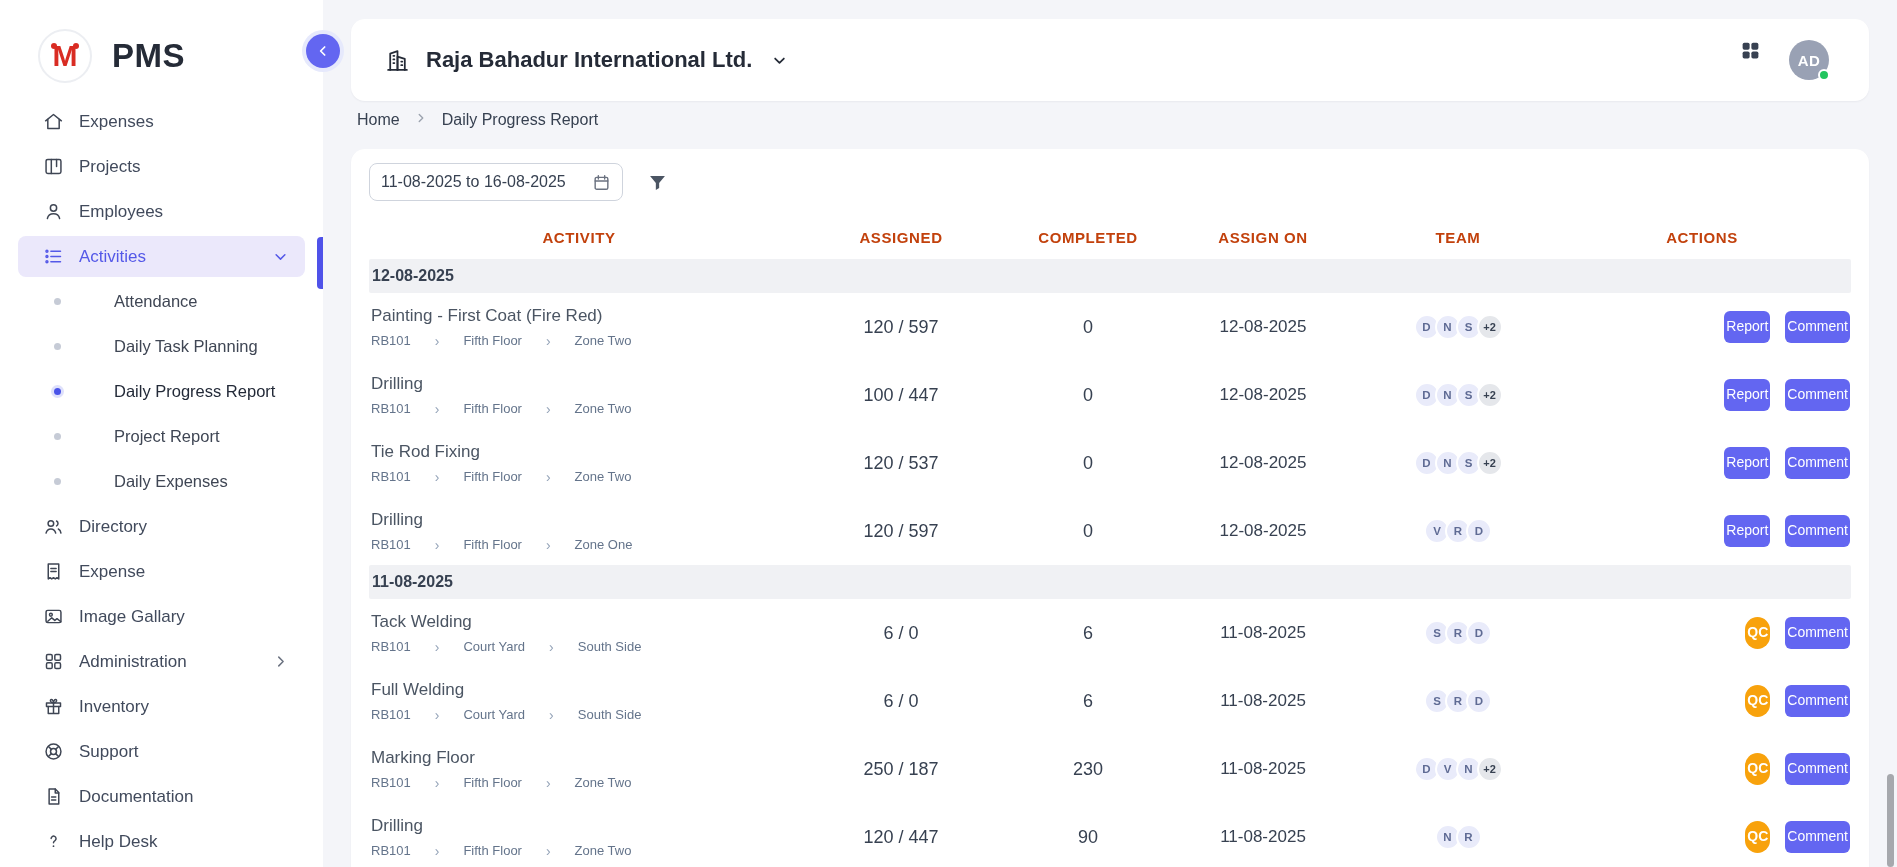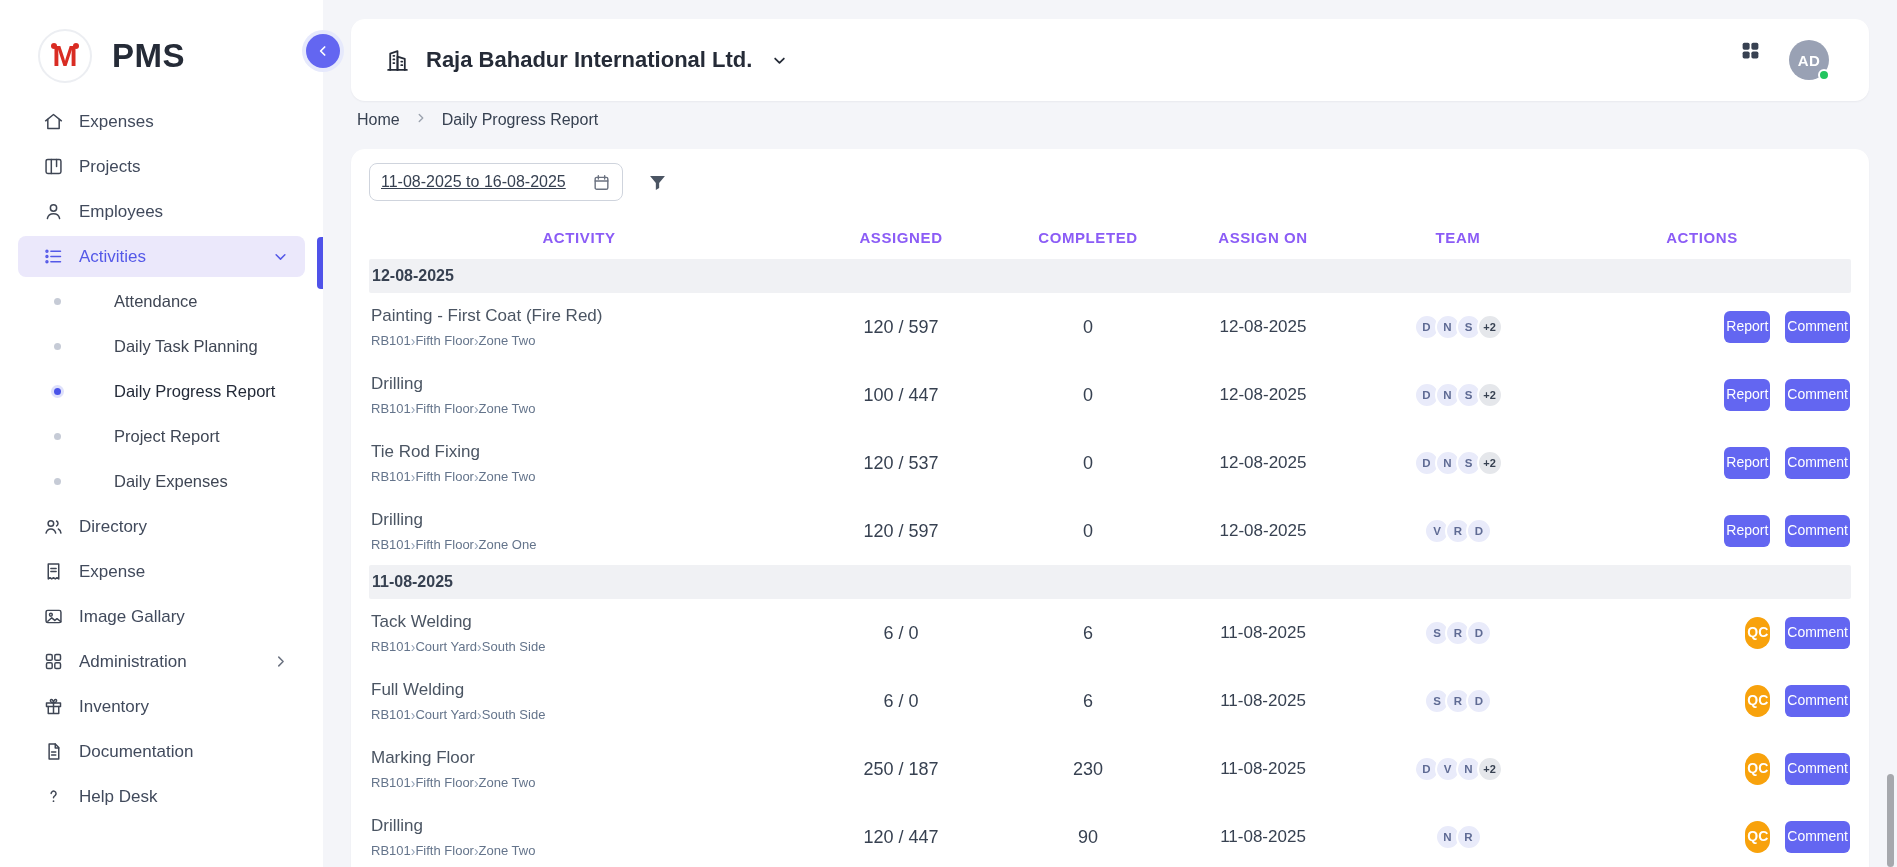--- a/index.html
+++ b/index.html
@@ -43,31 +43,31 @@
   .topbar-right { margin-left: auto; display: flex; align-items: flex-start; gap: 28px; }
   .apps-grid { display: flex; color: #374151; cursor: pointer; }
   .avatar { width: 40px; height: 40px; border-radius: 50%; background: #99a1b4; color: #fff; font-size: 15px; font-weight: 700; display: flex; align-items: center; justify-content: center; position: relative; cursor: pointer; letter-spacing: .5px; }
   .avatar-dot { position: absolute; right: -1px; bottom: -1px; width: 12px; height: 12px; background: #22c55e; border: 2px solid #fff; border-radius: 50%; }
   .breadcrumb { display: flex; align-items: flex-start; gap: 14px; margin: 10px 0 0 6px; height: 20px; font-size: 16px; color: #374151; flex-shrink: 0; }
   .bc-sep { display: flex; color: #9ca3af; }
   .bc-home { cursor: pointer; }
   
   .card { margin-top: 18px; background: #fff; border-radius: 14px 14px 0 0; flex: 1; overflow: hidden; padding-top: 12px; box-shadow: 0 1px 2px rgba(16,24,40,.05); }
   .toolbar { display: flex; align-items: center; gap: 24px; padding: 0 18px; height: 38px; margin-top: 2px; }
-  .date-input { width: 254px; height: 38px; border: 1px solid #cfd4dd; border-radius: 8px; display: flex; align-items: center; justify-content: space-between; padding: 17px 11px; font-size: 16px; color: #374151; cursor: pointer; background: #fff; text-decoration: underline; }
+  .date-input { width: 254px; height: 38px; border: 1px solid #cfd4dd; border-radius: 8px; display: flex; align-items: center; justify-content: space-between; padding: 17px 11px; font-size: 16px; color: #374151; cursor: pointer; background: #fff; }
   .filter-btn { display: flex; color: #4b5563; cursor: pointer; }
   .table-wrap { margin: 14px 18px 0; }
   .thead-row, .trow { display: grid; grid-template-columns: 420px 224px 150px 200px 190px 1fr; align-items: center; }
   .thead-row { height: 44px; }
-  .th { text-align: center; font-size: 15px; font-weight: 700; color: #8b5cf6; letter-spacing: .6px; }
+  .th { text-align: center; font-size: 15px; font-weight: 700; color: #c2410c; letter-spacing: .6px; }
   .group-bar { height: 34px; background: #f0f1f4; display: flex; align-items: center; padding-left: 3px; font-size: 16px; font-weight: 700; color: #374151; border-radius: 2px; }
   .trow { height: 68px; }
   .cell-activity { padding-left: 2px; }
   .activity-title { font-size: 17px; color: #4b5563; }
-  .activity-path { margin-top: 7px; display: flex; align-items: center; gap: 0; font-size: 13px; color: #64748b; }
+  .activity-path { margin-top: 7px; display: flex; align-items: center; gap: 24px; font-size: 13px; color: #64748b; }
   .path-sep { color: #94a3b8; font-size: 14px; line-height: 1; }
   .cell-num { text-align: center; font-size: 18px; color: #374151; }
   .cell-date { text-align: center; font-size: 17px; color: #374151; }
   .cell-team { display: flex; justify-content: center; align-items: center; }
   .chip { width: 26px; height: 26px; border-radius: 50%; background: #e9ebfa; border: 2px solid #fff; margin-left: -5px; display: flex; align-items: center; justify-content: center; font-size: 11.5px; font-weight: 700; color: #5f6b94; cursor: pointer; }
   .chip:first-child { margin-left: 0; }
   .chip.more { background: #e5e7eb; color: #374151; font-size: 11px; }
   .cell-actions { display: flex; justify-content: flex-end; gap: 15px; padding-right: 1px; }
   .btn { border: none; border-radius: 6px; color: #fff; font-size: 14px; font-family: inherit; padding: 8px 2px; cursor: pointer; font-weight: 500; line-height: 1.1; }
   .btn-primary { background: var(--accent, #6366f1); }
@@ -209,20 +209,30 @@
             <path d="M4 8h16v4H4z"></path>
             <path d="M6 12v8h12v-8M12 8v12"></path>
             <path d="M12 8c-3.8 0-4.4-3.8-2.4-4S12 8 12 8zm0 0c3.8 0 4.4-3.8 2.4-4S12 8 12 8z"></path>
           </svg>
         </span>
         <span class="nav-label">Inventory</span>
       </div>
       <div class="nav-item">
         <span class="nav-icon">
           <svg width="21" height="21" viewBox="0 0 24 24" fill="none" stroke="currentColor" stroke-width="1.7" stroke-linecap="round" stroke-linejoin="round">
+            <circle cx="12" cy="12" r="8.5"></circle>
+            <circle cx="12" cy="12" r="3.4"></circle>
+            <path d="M6.2 6.2l3.4 3.4M17.8 6.2l-3.4 3.4M6.2 17.8l3.4-3.4M17.8 17.8l-3.4-3.4"></path>
+          </svg>
+        </span>
+        <span class="nav-label">Support</span>
+      </div>
+      <div class="nav-item">
+        <span class="nav-icon">
+          <svg width="21" height="21" viewBox="0 0 24 24" fill="none" stroke="currentColor" stroke-width="1.7" stroke-linecap="round" stroke-linejoin="round">
             <path d="M7 3.5h7l4 4v13H7z"></path>
             <path d="M14 3.5V8h4"></path>
             <path d="M9.8 12.5h4.8M9.8 16h4.8"></path>
           </svg>
         </span>
         <span class="nav-label">Documentation</span>
       </div>
       <div class="nav-item">
         <span class="nav-icon">
           <svg width="21" height="21" viewBox="0 0 24 24" fill="none" stroke="currentColor" stroke-width="1.7" stroke-linecap="round" stroke-linejoin="round">

